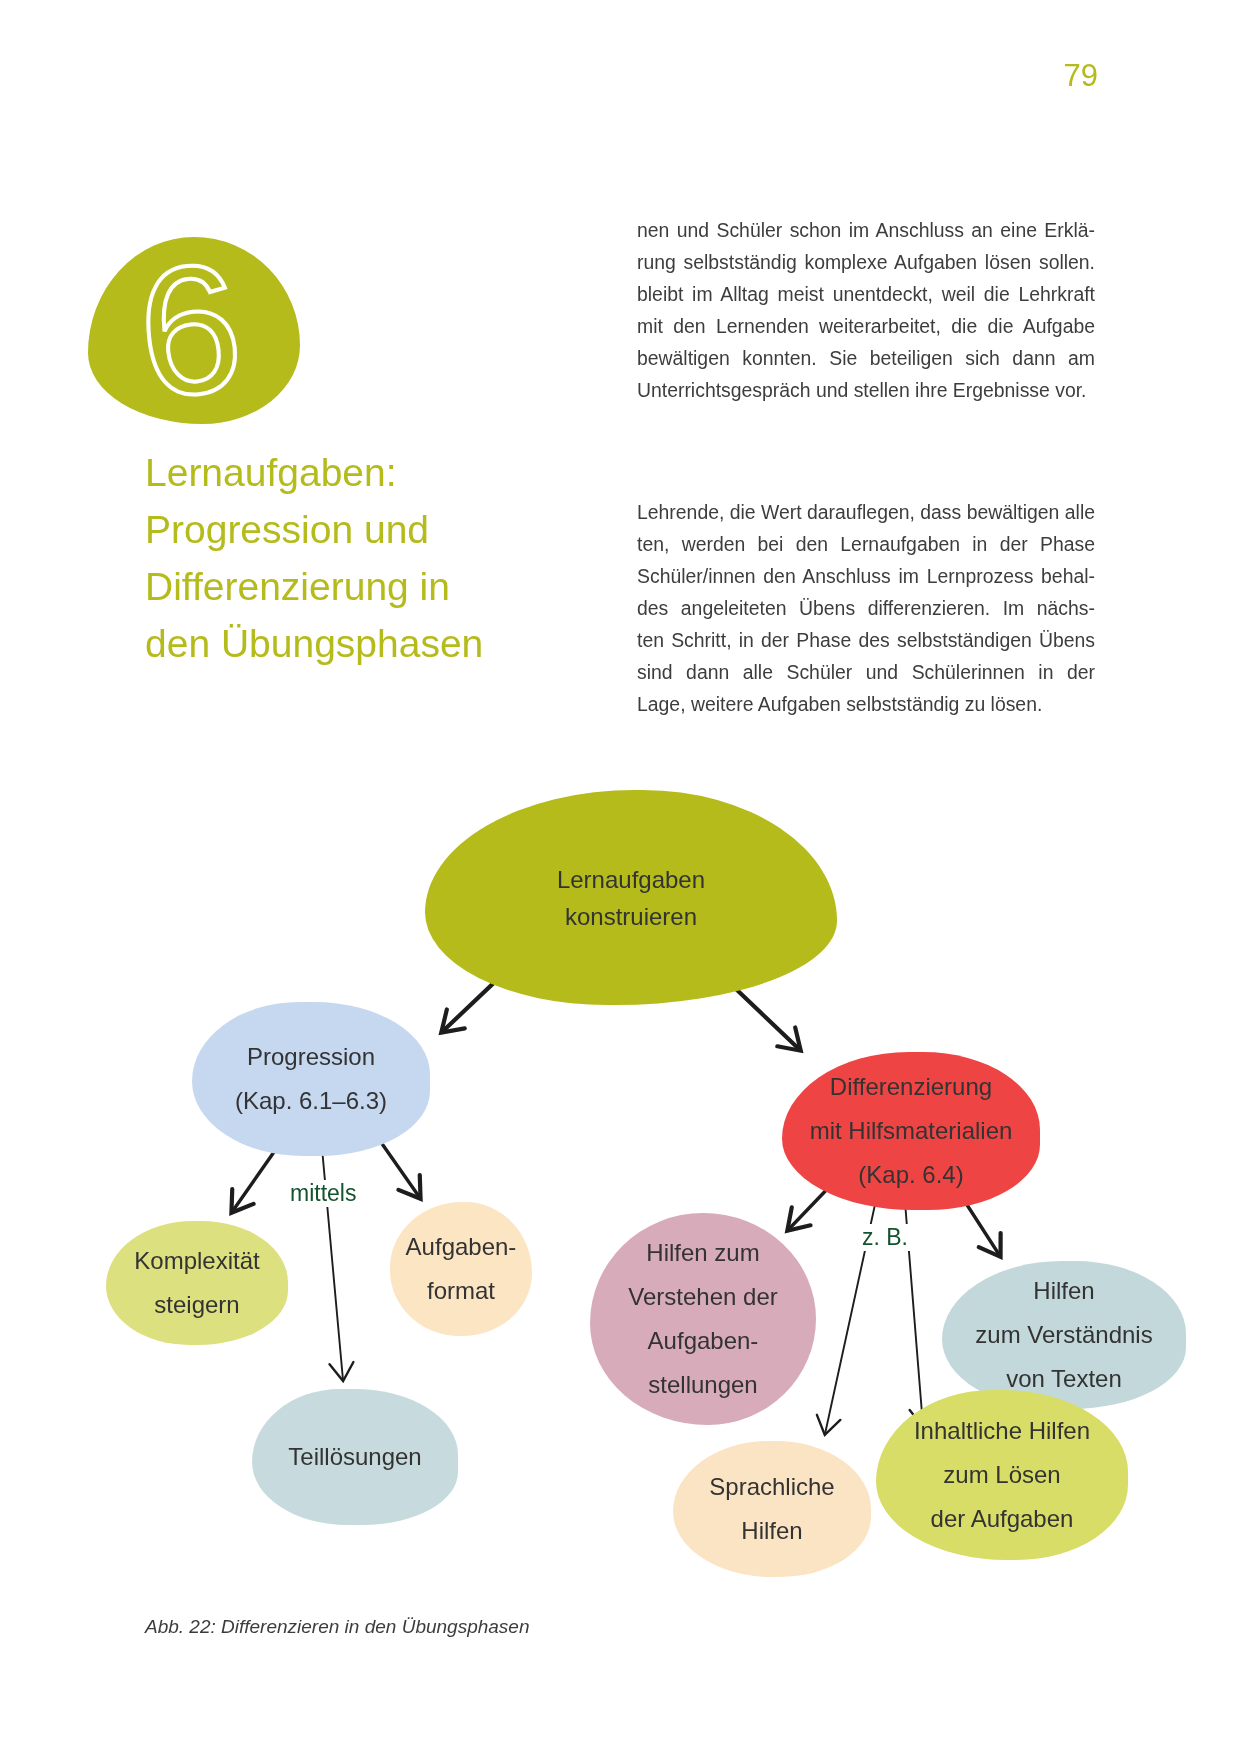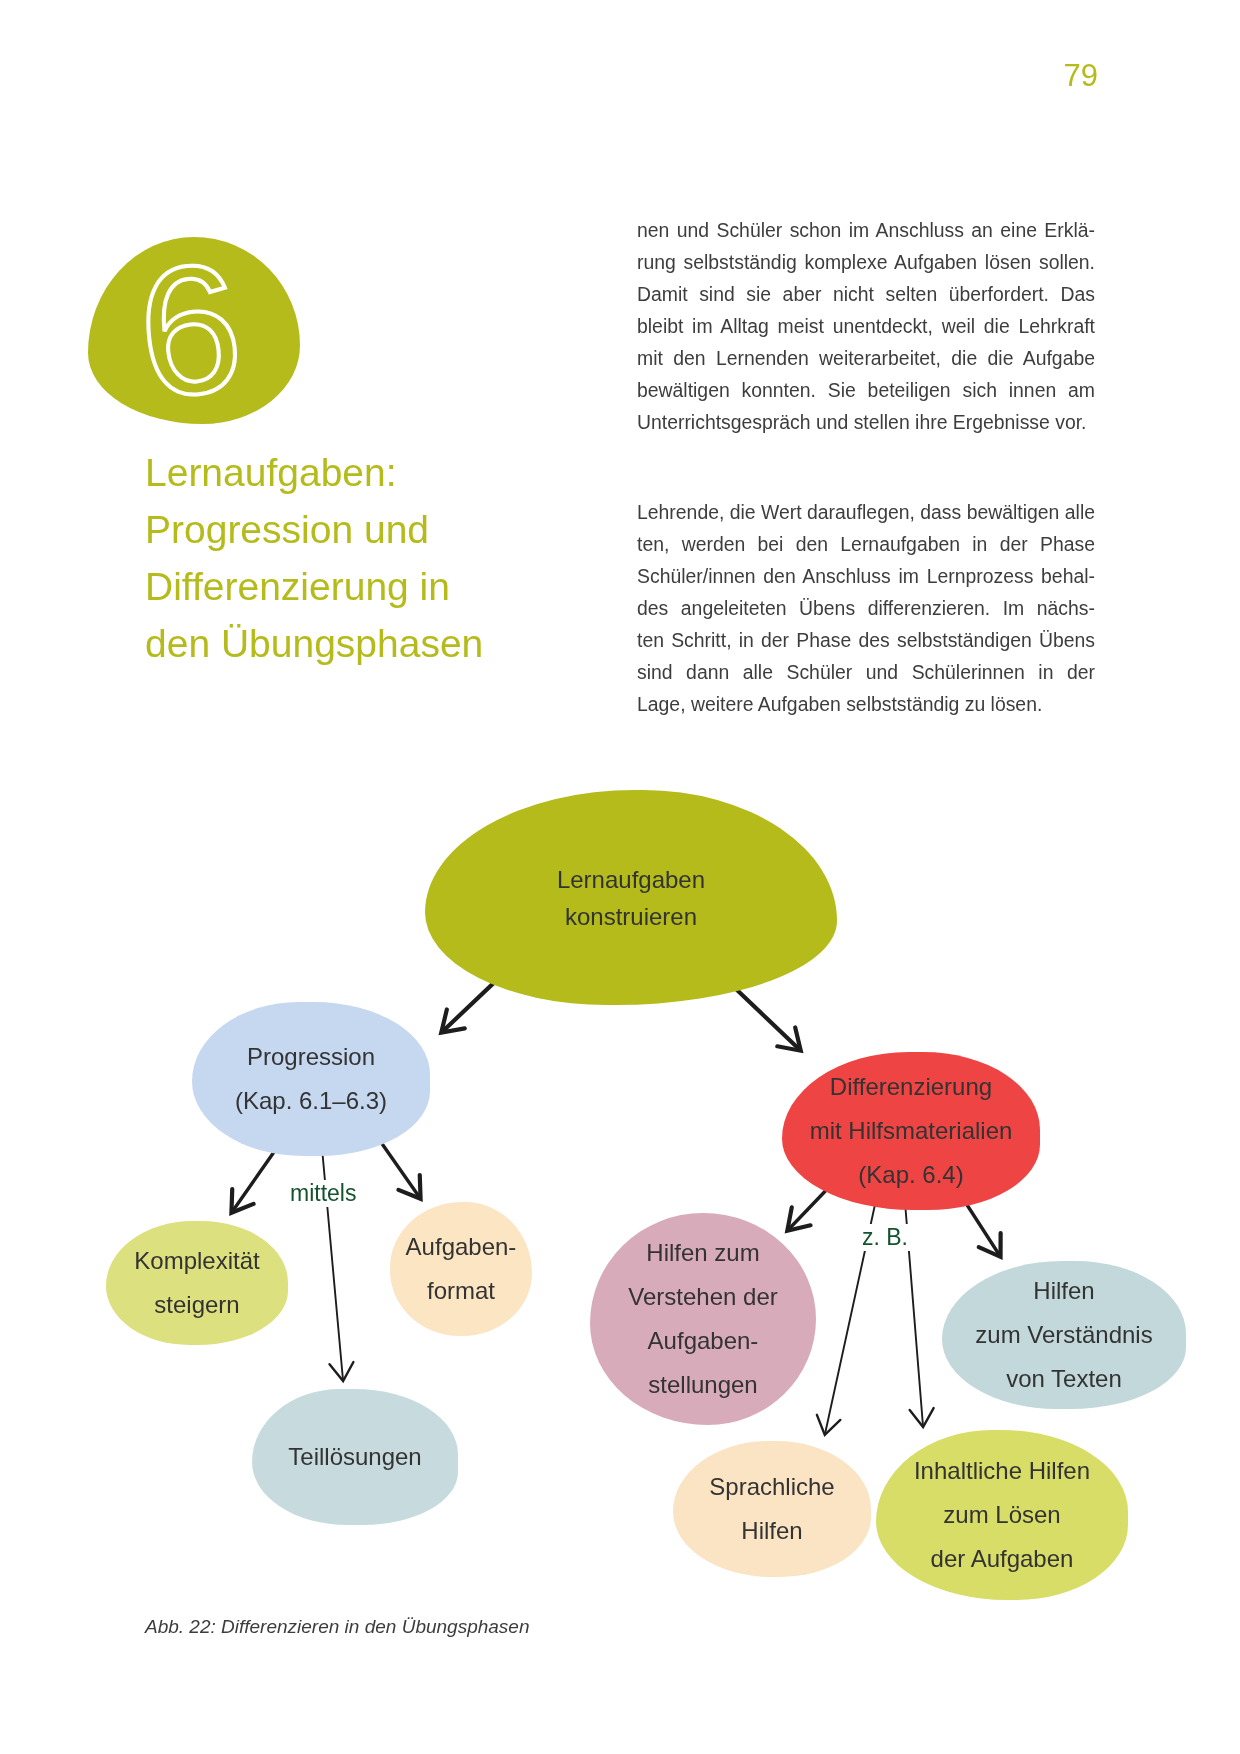--- a/index.html
+++ b/index.html
@@ -33,21 +33,21 @@
   #n-root{left:425px;top:790px;width:412px;height:215px;border-radius:52% 48% 55% 45% / 58% 62% 40% 44%;}
   #n-root .nlabel{line-height:37px;}
   #n-prog{left:192px;top:1002px;width:238px;height:154px;border-radius:48% 52% 50% 50% / 55% 50% 45% 52%;}
   #n-diff{left:782px;top:1052px;width:258px;height:158px;border-radius:52% 48% 46% 54% / 58% 52% 44% 48%;}
   #n-kompl{left:106px;top:1221px;width:182px;height:124px;border-radius:50% 50% 52% 48% / 55% 52% 46% 50%;}
   #n-aufg{left:390px;top:1202px;width:142px;height:134px;border-radius:52% 48% 50% 50% / 50% 54% 48% 50%;}
   #n-teil{left:252px;top:1389px;width:206px;height:136px;border-radius:46% 54% 50% 50% / 58% 52% 42% 50%;}
   #n-verst{left:590px;top:1213px;width:226px;height:212px;border-radius:50% 50% 48% 52% / 52% 50% 50% 48%;}
   #n-texte{left:942px;top:1261px;width:244px;height:148px;border-radius:52% 48% 50% 50% / 56% 52% 44% 50%;}
   #n-sprach{left:673px;top:1441px;width:198px;height:136px;border-radius:50% 50% 48% 52% / 54% 52% 46% 50%;}
-  #n-inhalt{left:876px;top:1430px;width:252px;height:170px;border-radius:48% 52% 46% 54% / 56% 50% 46% 48%;}
+  #n-inhalt{left:876px;top:1390px;width:252px;height:170px;border-radius:48% 52% 46% 54% / 56% 50% 46% 48%;}
 
   .edge-label{position:absolute;background:#ffffff;padding:0 4px;font-size:23px;color:#14532d;}
   #lbl-mittels{left:286px;top:1180px;}
   #lbl-zb{left:858px;top:1224px;text-align:right;}
 
   
   .caption{position:absolute;left:145px;top:1616px;font-size:19px;font-style:italic;color:#3c3c3c;}
 </style>
 </head>
 <body>
@@ -63,24 +63,23 @@
   </div>
 
   <div class="title" style="color: rgb(180, 187, 27);">Lernaufgaben:
 Progression und
 Differenzierung in
 den Übungsphasen</div>
 
   <div class="para" id="para1">
     <div class="tl">nen und Schüler schon im Anschluss an eine Erklä-</div>
     <div class="tl">rung selbstständig komplexe Aufgaben lösen sollen.</div>
-    <div class="tl">Damit sind sie aber nicht selten überfordert. Das</div>
     <div class="tl">bleibt im Alltag meist unentdeckt, weil die Lehrkraft</div>
     <div class="tl">mit den Lernenden weiterarbeitet, die die Aufgabe</div>
-    <div class="tl">bewältigen konnten. Sie beteiligen sich innen am</div>
+    <div class="tl">bewältigen konnten. Sie beteiligen sich dann am</div>
     <div class="tl rag">Unterrichtsgespräch und stellen ihre Ergebnisse vor.</div>
   </div>
 
   <div class="para" id="para2">
     <div class="tl">Lehrende, die Wert darauflegen, dass bewältigen alle</div>
     <div class="tl">ten, werden bei den Lernaufgaben in der Phase</div>
     <div class="tl">Schüler/innen den Anschluss im Lernprozess behal-</div>
     <div class="tl">des angeleiteten Übens differenzieren. Im nächs-</div>
     <div class="tl">ten Schritt, in der Phase des selbstständigen Übens</div>
     <div class="tl">sind dann alle Schüler und Schülerinnen in der</div>

